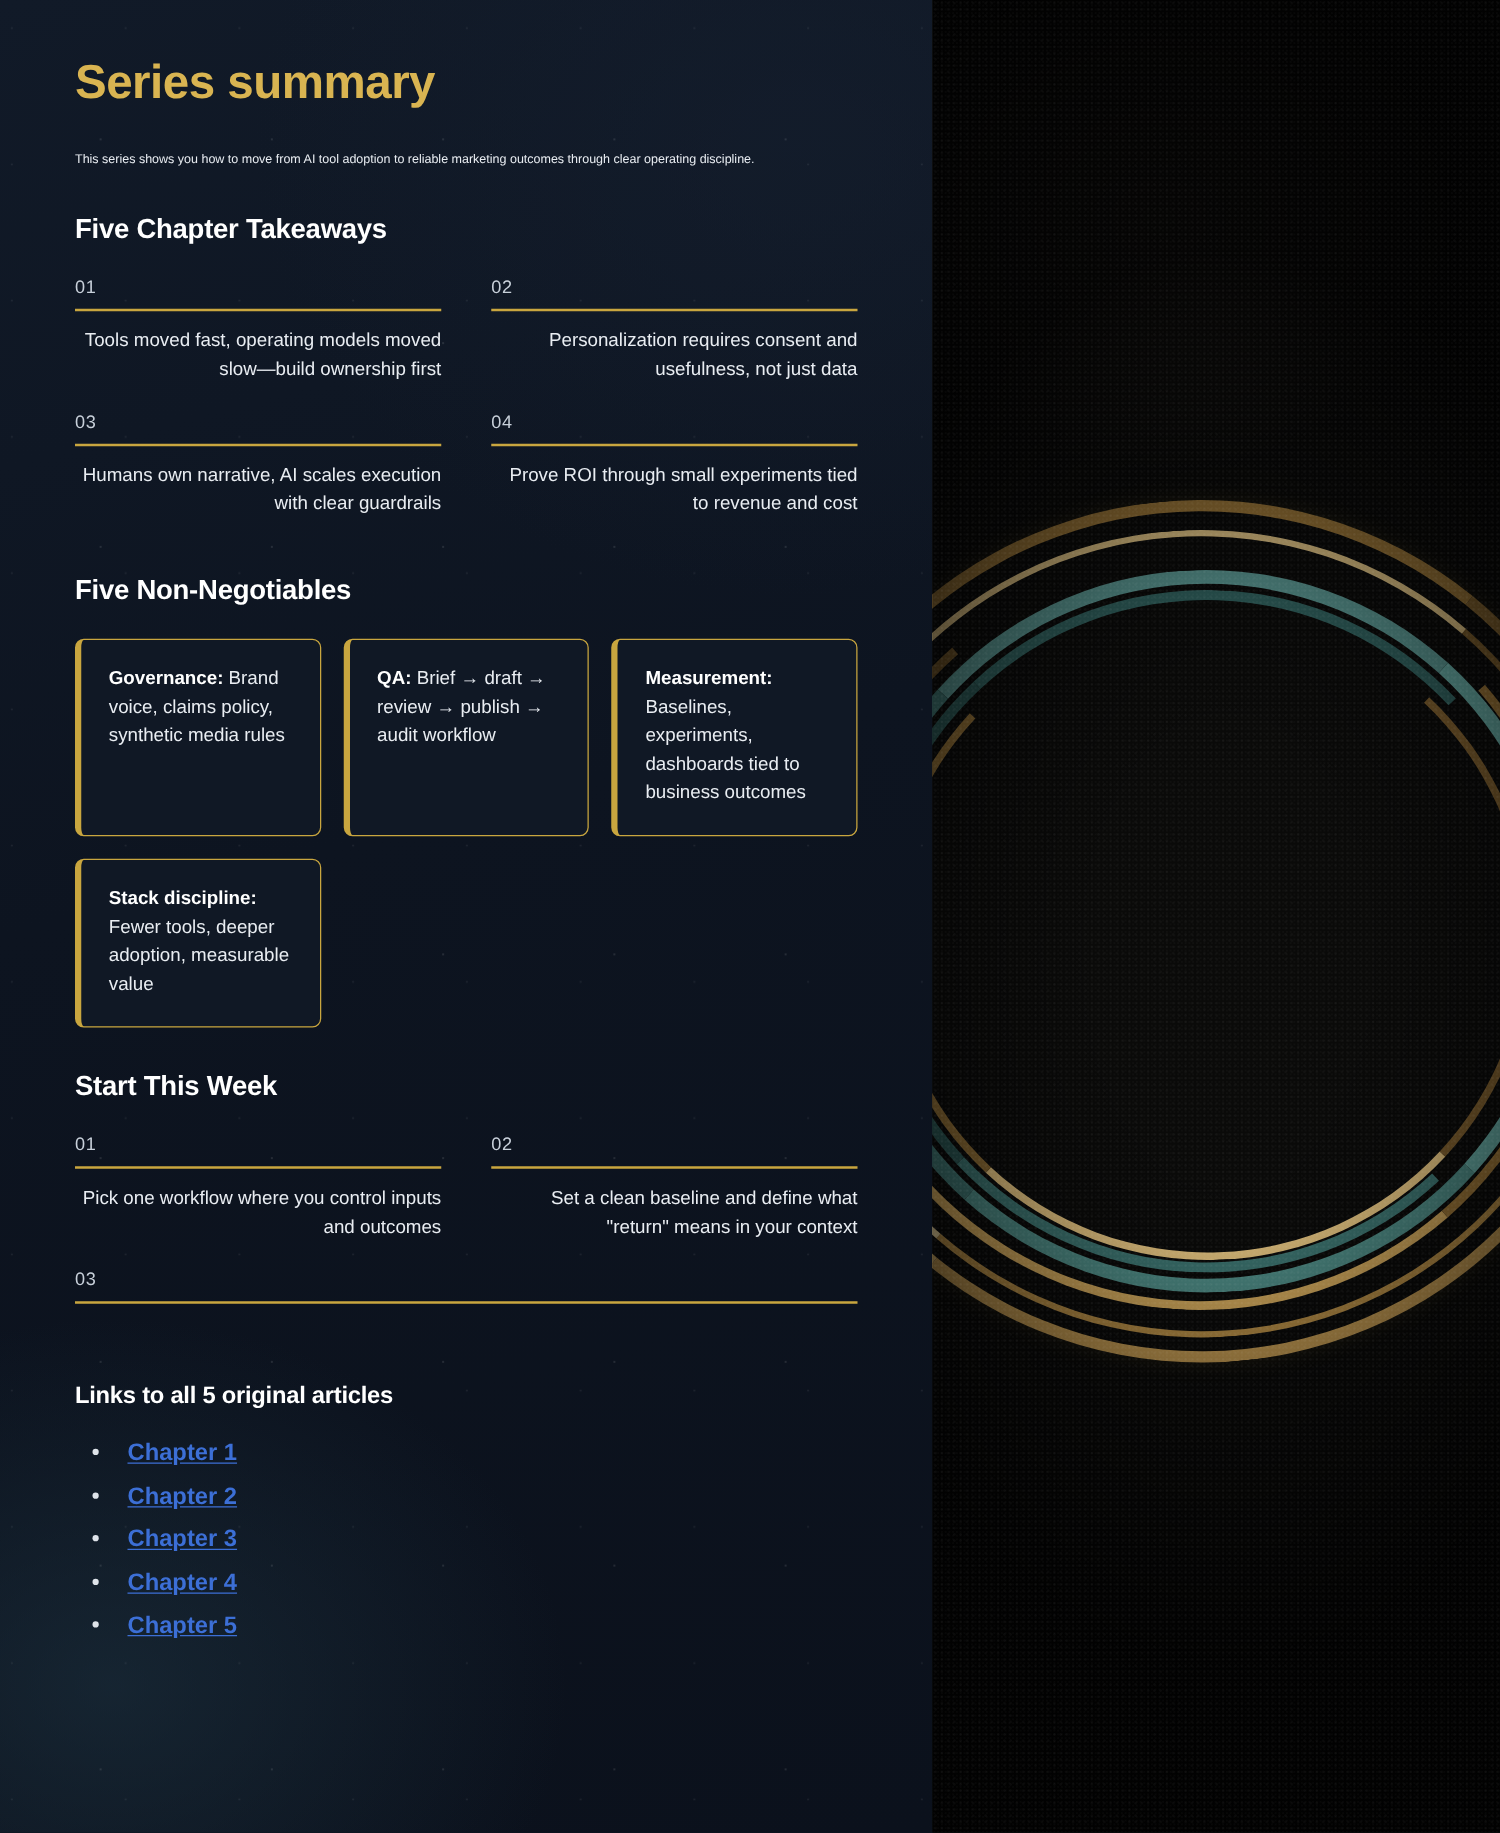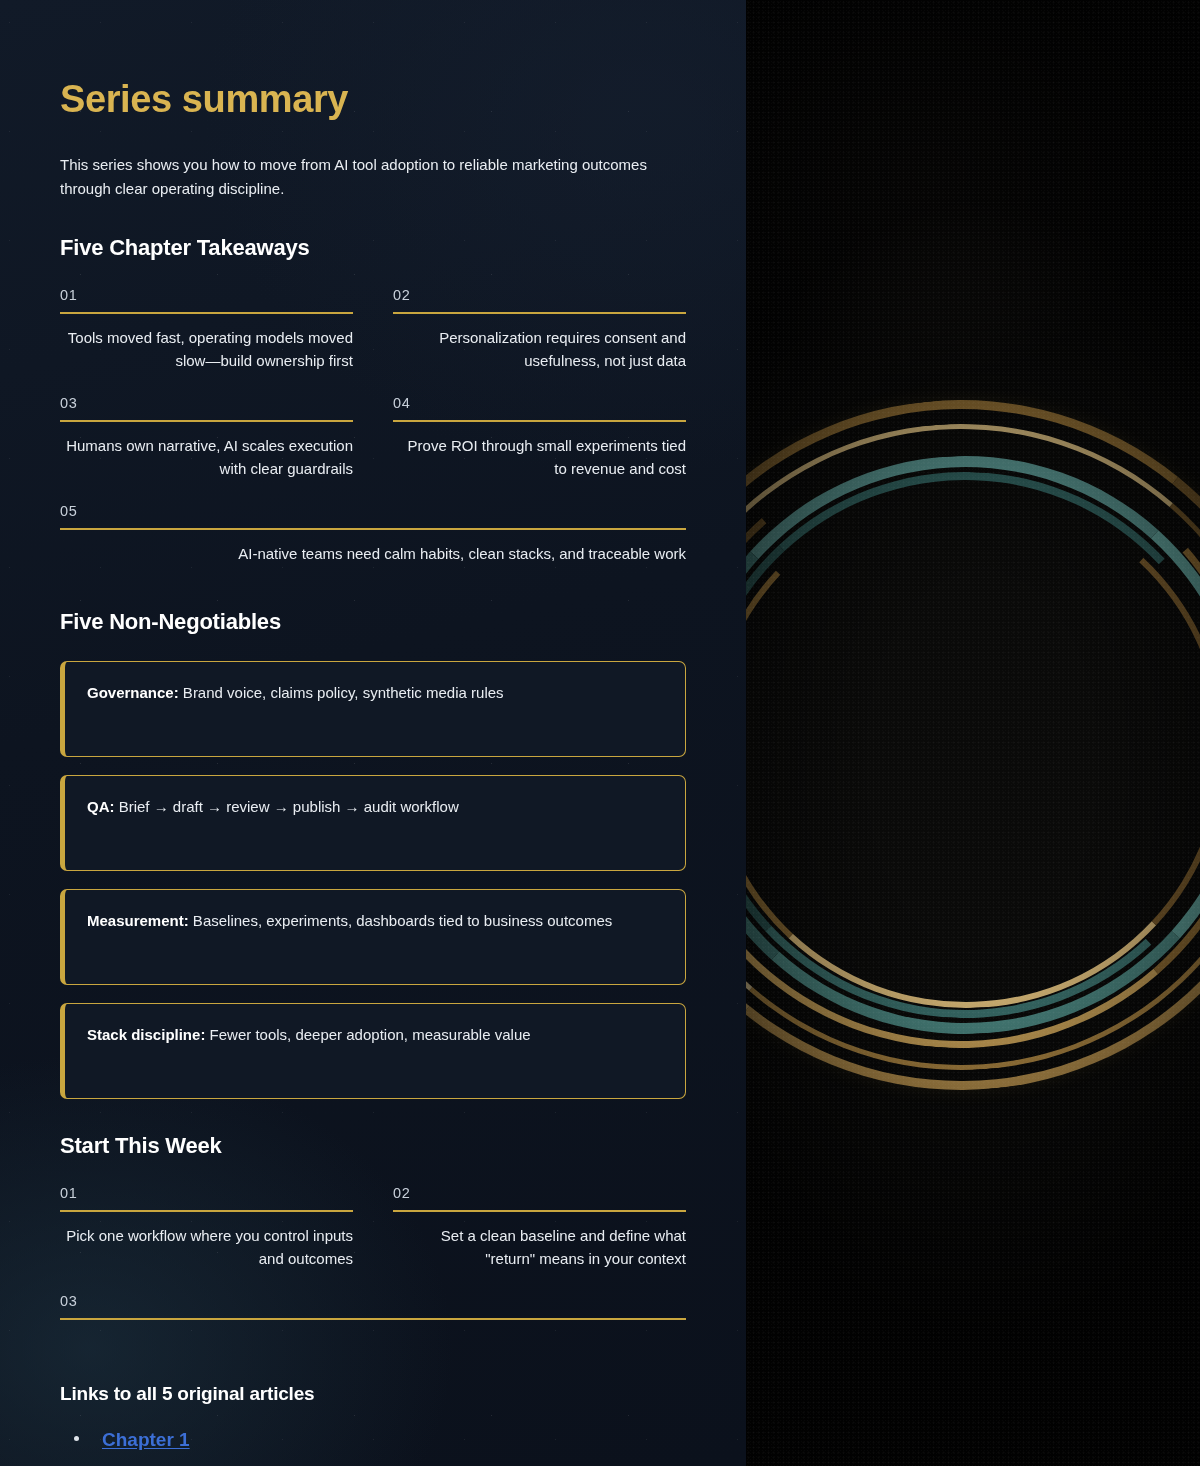--- a/index.html
+++ b/index.html
@@ -51,26 +51,25 @@
   .content-inner { position: relative; z-index: 2; }
 
   
   .page-title {
     color: #d9b451;
     font-size: 38px;
     font-weight: bold;
     letter-spacing: -0.4px;
     line-height: 1.1;
     margin-bottom: 32px;
-    margin-top: 33px;
   }
 
   .intro {
     color: #e9edf2;
-    font-size: 15px;
+    font-size: 10px;
     line-height: 1.62;
     max-width: 600px;
     margin-bottom: 34px;
   }
 
   .section-heading {
     color: #ffffff;
     font-size: 22px;
     font-weight: bold;
     letter-spacing: -0.2px;
@@ -103,21 +102,21 @@
   .num-text {
     color: #e9edf2;
     font-size: 15px;
     line-height: 1.52;
     text-align: right;
   }
 
   
   .card-grid {
     display: grid;
-    grid-template-columns: 1fr;
+    grid-template-columns: 1fr 1fr 1fr;
     column-gap: 18px;
     row-gap: 18px;
     align-items: stretch;
   }
 
   .card {
     background: #101825;
     border: 1px solid #c9a63f;
     border-left: 5px solid #c9a63f;
     border-radius: 7px;
@@ -300,24 +299,20 @@
           <div class="num-text">Personalization requires consent and usefulness, not just data</div>
         </div>
         <div class="num-item">
           <div class="num-label">03</div>
           <div class="num-text">Humans own narrative, AI scales execution with clear guardrails</div>
         </div>
         <div class="num-item">
           <div class="num-label">04</div>
           <div class="num-text">Prove ROI through small experiments tied to revenue and cost</div>
         </div>
-        <div class="num-item full">
-          <div class="num-label">05</div>
-          <div class="num-text">AI-native teams need calm habits, clean stacks, and traceable work</div>
-        </div>
       </div>
 
       <h2 class="section-heading heading-nn">Five Non-Negotiables</h2>
 
       <div class="card-grid">
         <div class="card">
           <b>Governance:</b><span> Brand voice, claims policy, synthetic media rules</span>
         </div>
         <div class="card">
           <b>QA:</b><span> Brief → draft → review → publish → audit workflow</span>

